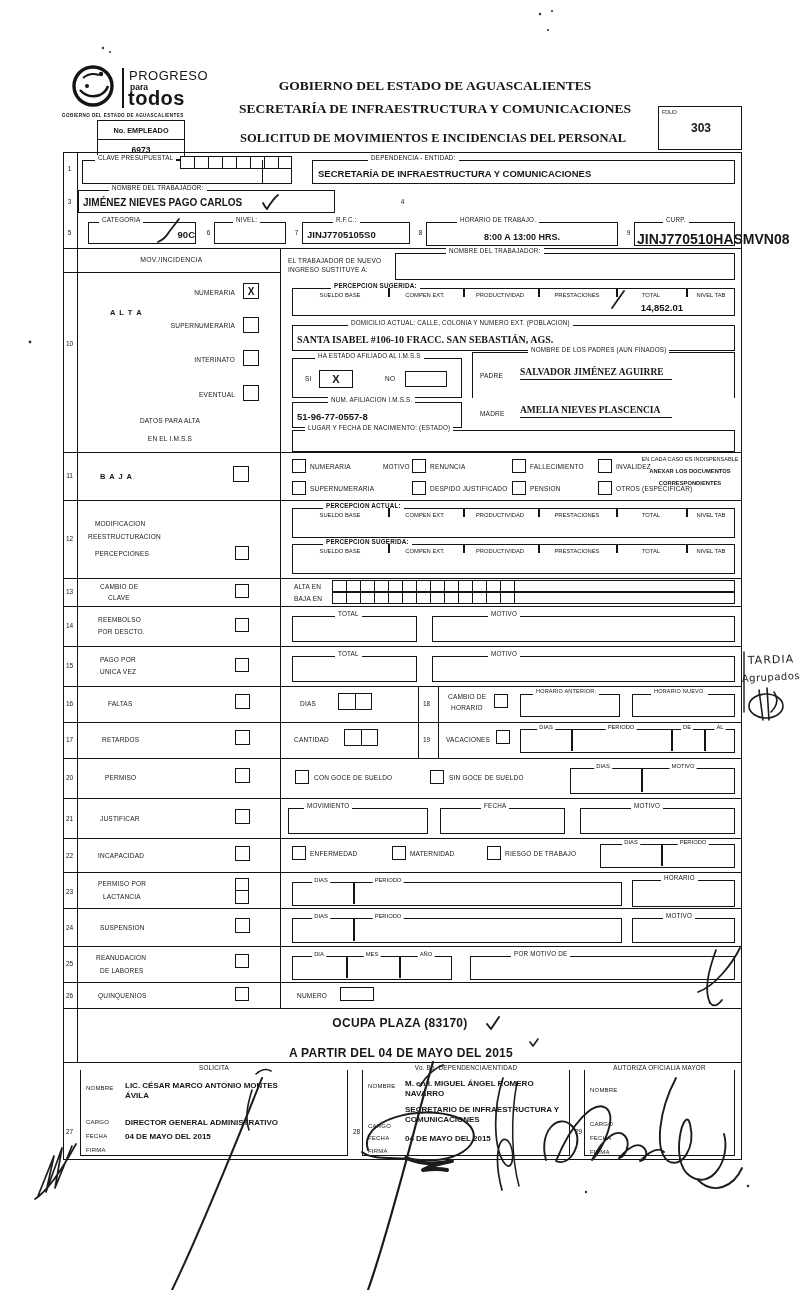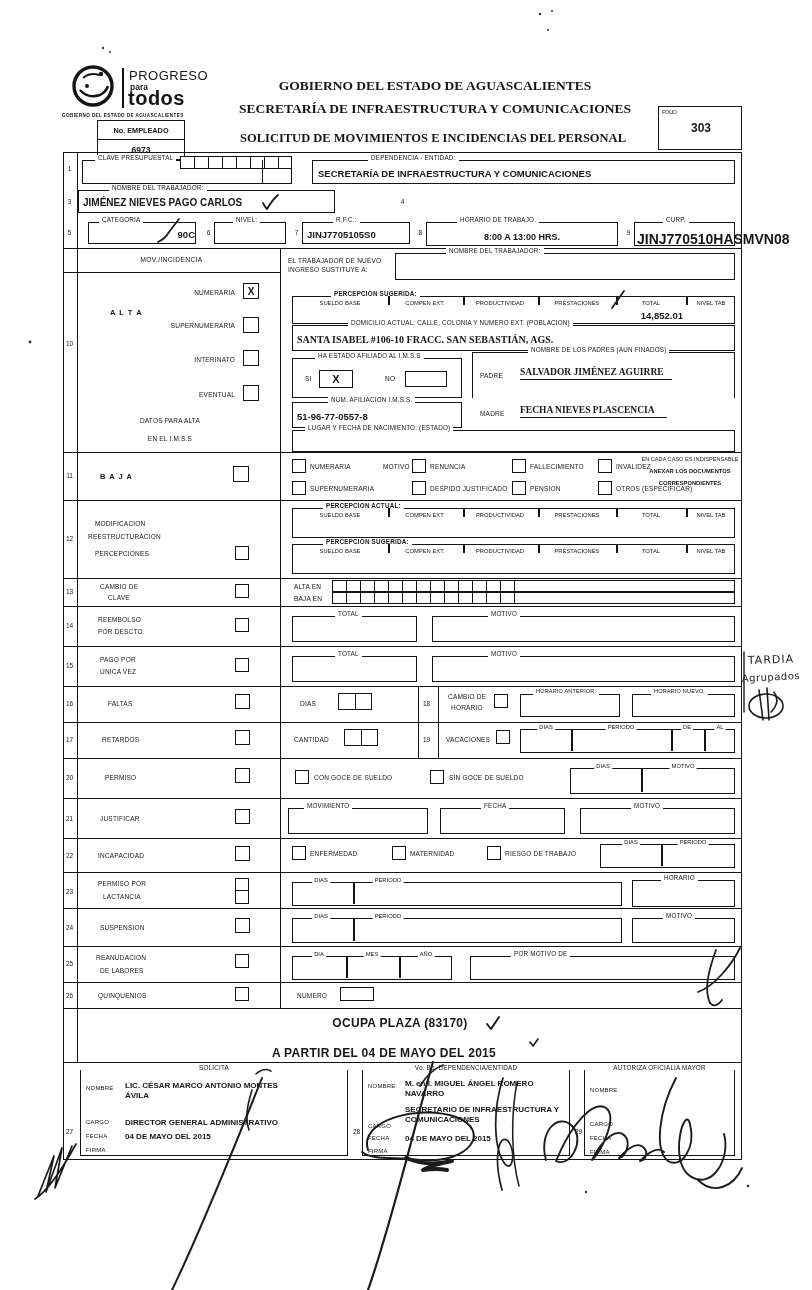--- a/index.html
+++ b/index.html
@@ -149,21 +149,21 @@
   <div class="cb" style="left:243px;top:385px;width:16px;height:16px"></div>
   <div class="ab lbl" style="left:100px;top:417px;width:140px;text-align:center">DATOS PARA ALTA</div>
   <div class="ab lbl" style="left:100px;top:435px;width:140px;text-align:center">EN EL I.M.S.S</div>
 
   <div class="ab lbl" style="left:288px;top:257px">EL TRABAJADOR DE NUEVO</div>
   <div class="ab lbl" style="left:288px;top:266px">INGRESO SUSTITUYE A:</div>
   <div class="fb" style="left:395px;top:253px;width:340px;height:27px">
     <span class="lg" style="left:50px">NOMBRE DEL TRABAJADOR:</span>
   </div>
 
-  <div class="fb" style="left:292px;top:296px;width:443px;height:28px">
+  <div class="fb" style="left:292px;top:288px;width:443px;height:28px">
     <span class="lg" style="left:38px;top:-6px;font-weight:bold">PERCEPCION SUGERIDA:</span>
     <span class="cl" style="left:47px;top:4px">SUELDO BASE</span>
     <span class="cl" style="left:132px;top:4px">COMPEN EXT.</span>
     <span class="cl" style="left:207px;top:4px">PRODUCTIVIDAD</span>
     <span class="cl" style="left:284px;top:4px">PRESTACIONES</span>
     <span class="cl" style="left:358px;top:4px">TOTAL</span>
     <span class="cl" style="left:418px;top:4px">NIVEL TAB</span>
     <div class="tk" style="left:95px"></div>
       <div class="tk" style="left:170px"></div>
       <div class="tk" style="left:245px"></div>
@@ -185,21 +185,21 @@
       </span>
     <span class="ab lbl" style="left:92px;top:16px">NO</span>
     <span class="cb" style="left:112px;top:12px;width:42px;height:16px"></span>
   </div>
   <div class="fb" style="left:472px;top:352px;width:263px;height:46px;border-bottom:none">
     <span class="lg" style="left:55px">NOMBRE DE LOS PADRES (AUN FINADOS)</span>
   </div>
   <div class="ab lbl" style="left:480px;top:372px">PADRE</div>
   <div class="ab val ser" style="left:520px;top:367px;font-size:9.5px;border-bottom:1.4px solid #141414;padding:0 8px 2px 0">SALVADOR JIMÉNEZ AGUIRRE</div>
   <div class="ab lbl" style="left:480px;top:410px">MADRE</div>
-  <div class="ab val ser" style="left:520px;top:405px;font-size:9.5px;border-bottom:1.4px solid #141414;padding:0 12px 2px 0">FECHA NIEVES PLASCENCIA</div>
+  <div class="ab val ser" style="left:520px;top:405px;font-size:9.5px;border-bottom:1.4px solid #141414;padding:0 12px 2px 0">AMELIA NIEVES PLASCENCIA</div>
 
   <div class="fb" style="left:292px;top:402px;width:170px;height:26px">
     <span class="lg" style="left:35px">NUM. AFILIACION I.M.S.S.</span>
     <span class="ab val" style="left:4px;top:8px;font-size:9.5px">51-96-77-0557-8</span>
   </div>
 
   <div class="fb" style="left:292px;top:430px;width:443px;height:22px">
     <span class="lg" style="left:12px">LUGAR Y FECHA DE NACIMIENTO: (ESTADO)</span>
   </div>
 
@@ -450,21 +450,21 @@
     <span class="lg" style="left:40px">POR MOTIVO DE</span>
   </div>
 
   <div class="ab num" style="left:63px;top:992px">26</div>
   <div class="ab lbl" style="left:98px;top:992px">QUINQUENIOS</div>
   <div class="cb" style="left:235px;top:987px;width:14px;height:14px"></div>
   <div class="ab lbl" style="left:297px;top:992px">NUMERO</div>
   <div class="cb" style="left:340px;top:987px;width:34px;height:14px"></div>
 
   <div class="ab val" style="left:200px;top:1016px;width:400px;text-align:center;font-size:12px;letter-spacing:.3px">OCUPA PLAZA (83170)</div>
-  <div class="ab val" style="left:184px;top:1046px;width:400px;text-align:center;font-size:12px;letter-spacing:.3px">A PARTIR DEL 04 DE MAYO DEL 2015</div>
+  <div class="ab val" style="left:201px;top:1046px;width:400px;text-align:center;font-size:12px;letter-spacing:.3px">A PARTIR DEL 04 DE MAYO DEL 2015</div>
 
   <div class="ab num" style="left:63px;top:1128px">27</div>
   <div class="fb" style="left:80px;top:1070px;width:268px;height:86px">
     <span class="lg" style="left:0;width:100%;text-align:center;padding:0">SOLICITA</span>
     <span class="ab sigrow" style="left:5px;top:14px">NOMBRE</span>
     <span class="ab val" style="left:44px;top:10px;width:175px;font-size:8px;line-height:1.3">LIC. CÉSAR MARCO ANTONIO MONTES ÁVILA</span>
     <span class="ab sigrow" style="left:5px;top:48px">CARGO</span>
     <span class="ab val" style="left:44px;top:47px;width:210px;font-size:8px">DIRECTOR GENERAL ADMINISTRATIVO</span>
     <span class="ab sigrow" style="left:5px;top:62px">FECHA</span>
     <span class="ab val" style="left:44px;top:61px;width:210px;font-size:8px">04 DE MAYO DEL 2015</span>

